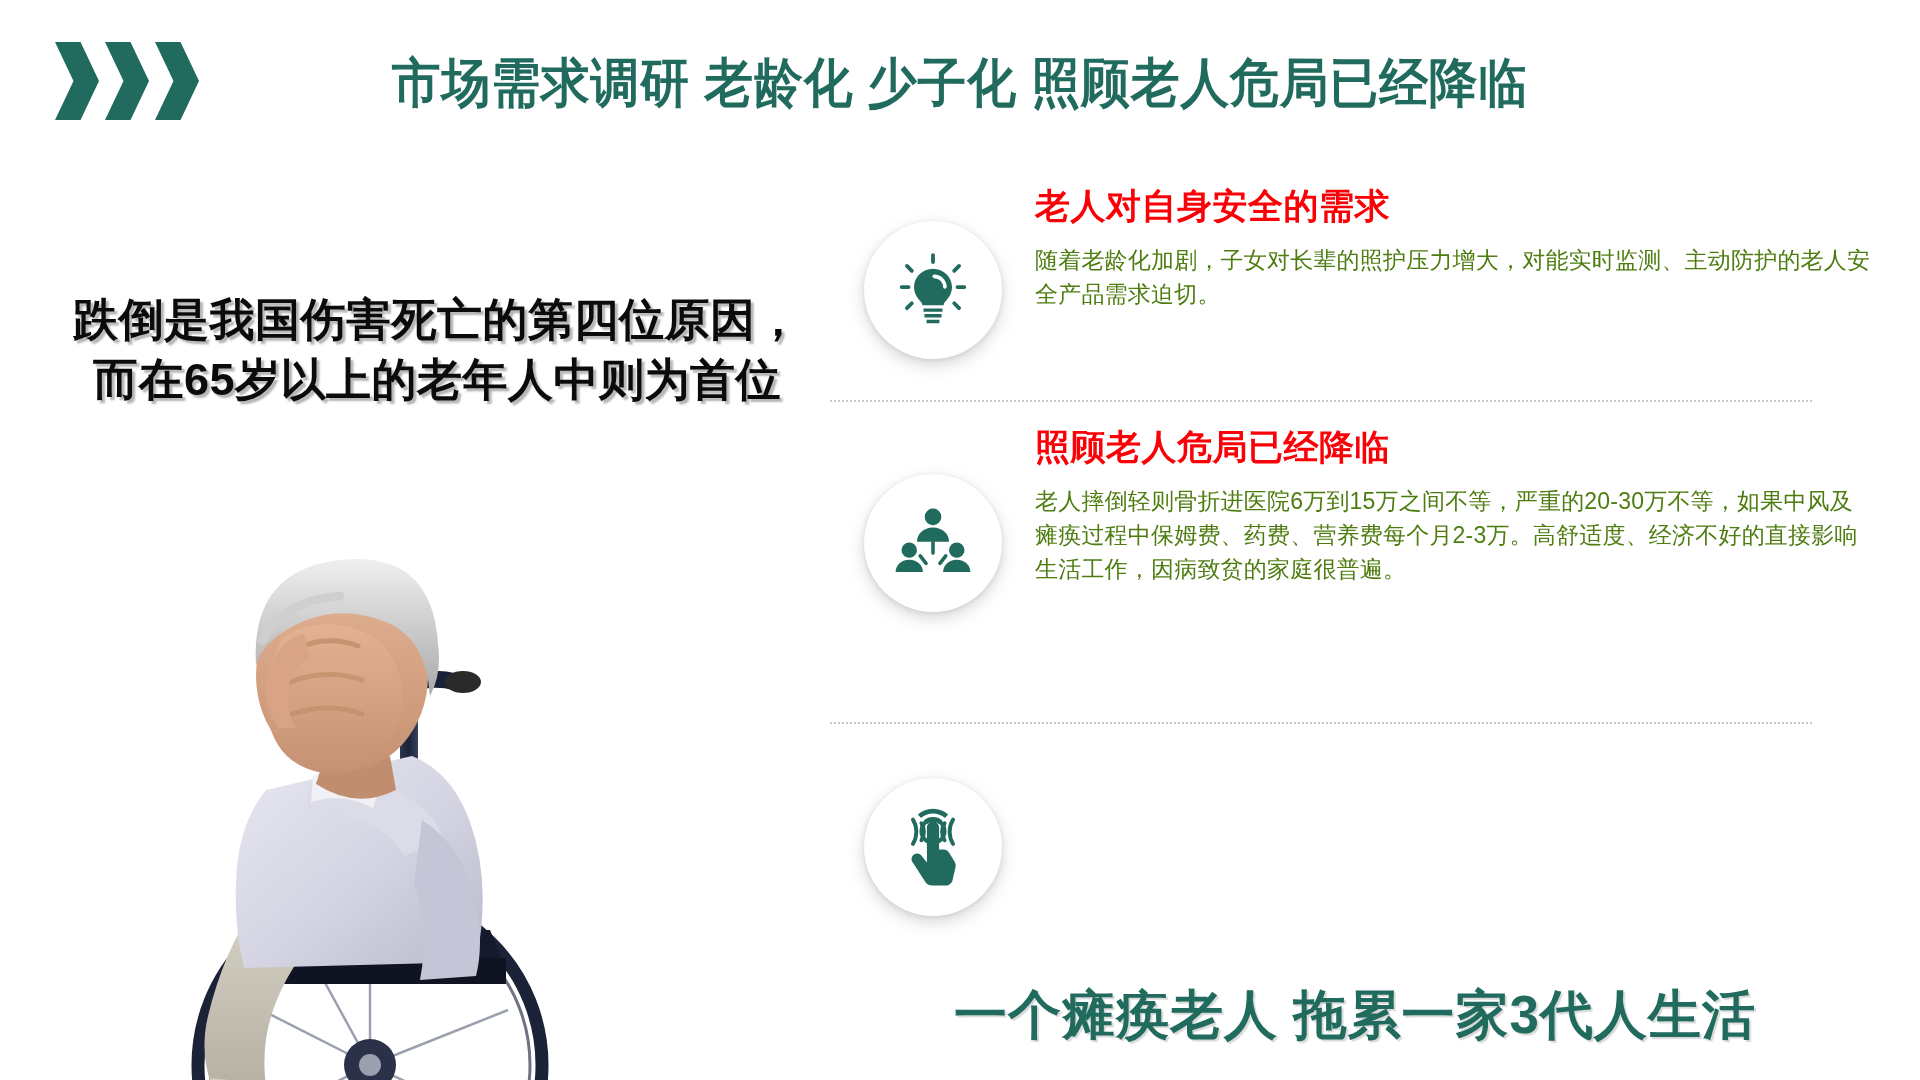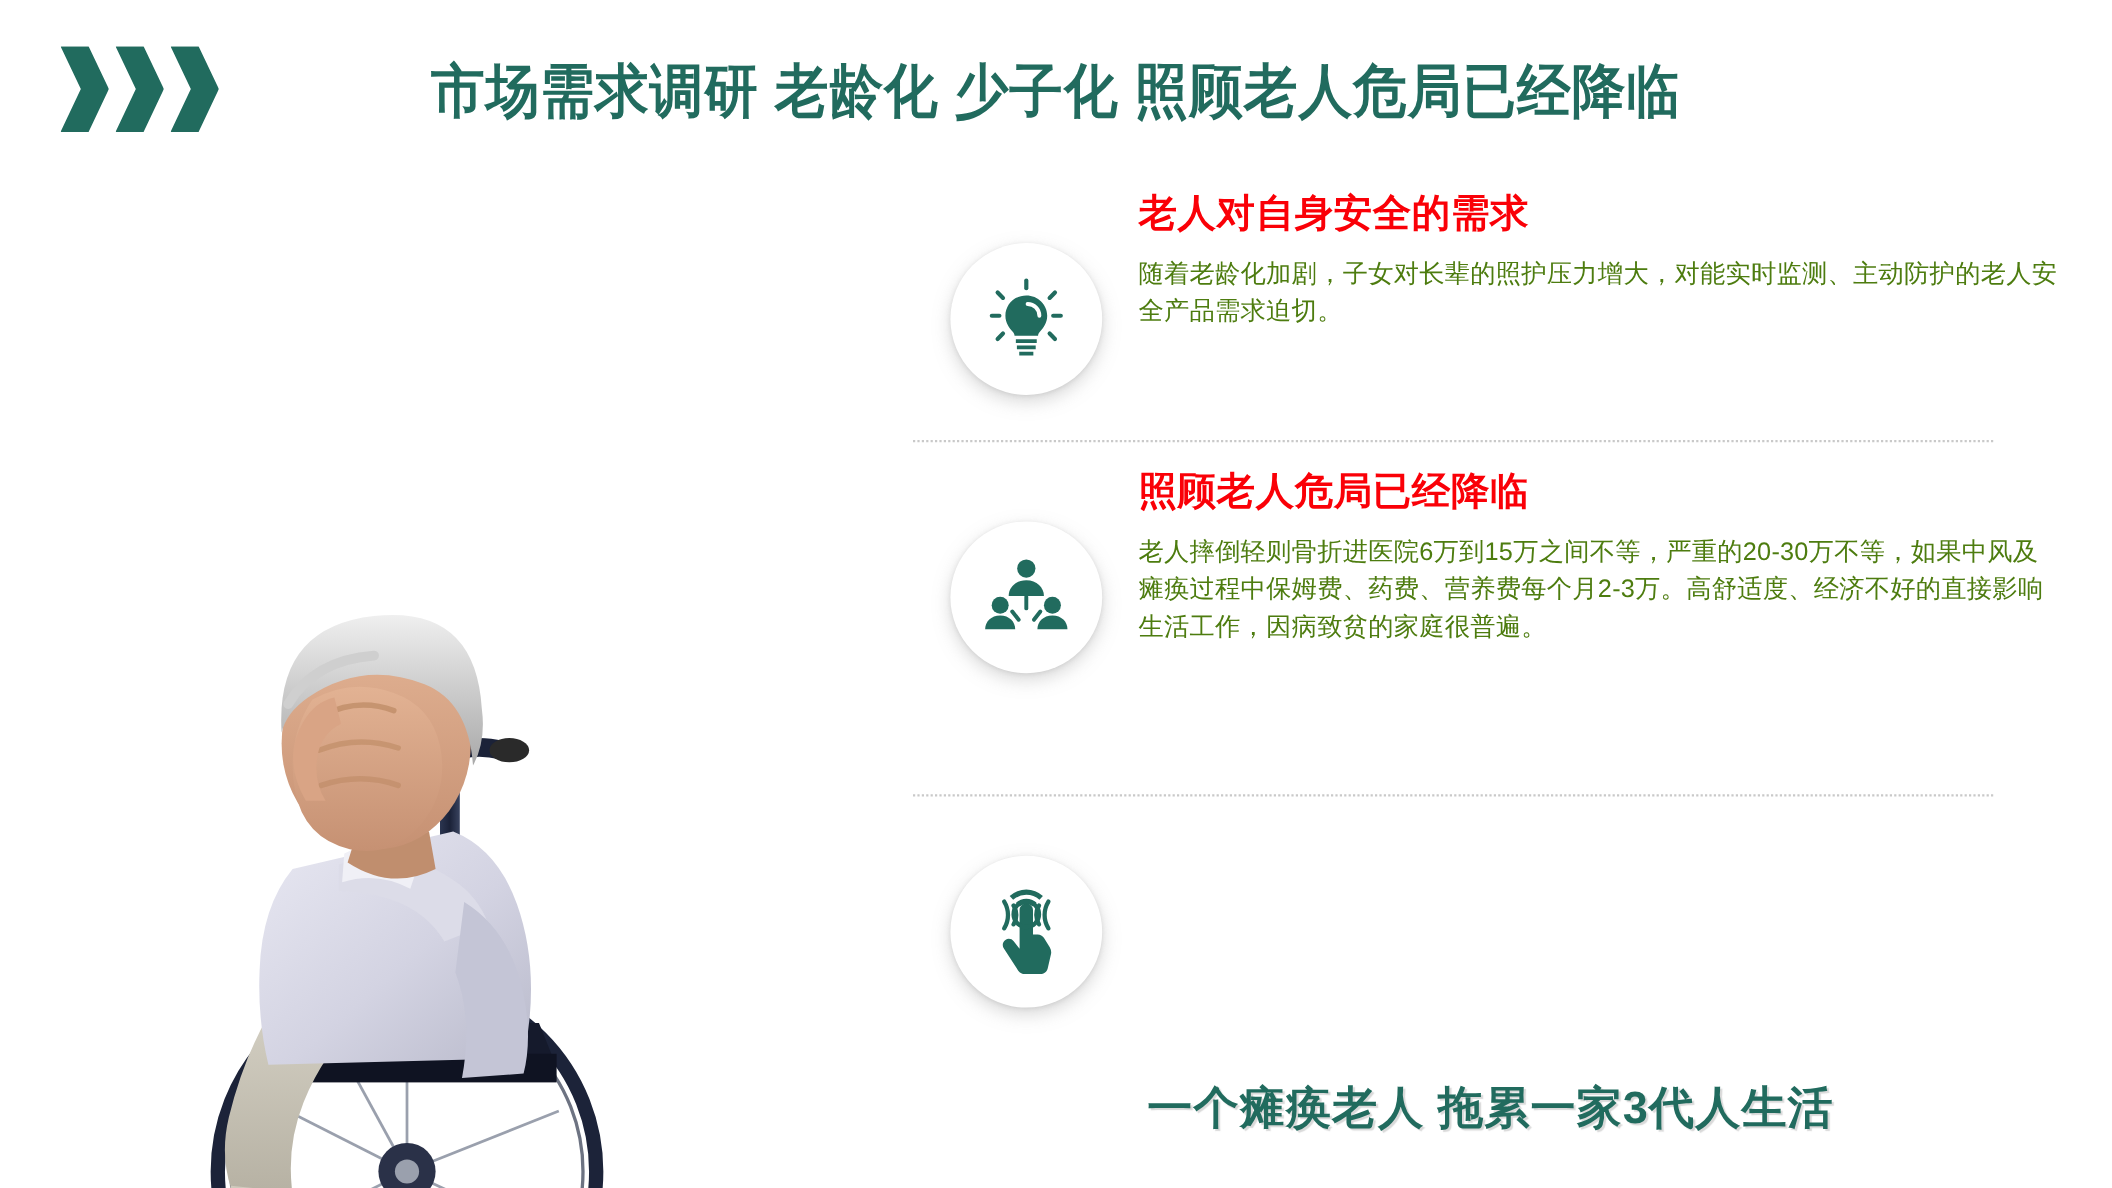--- a/index.html
+++ b/index.html
@@ -66,50 +66,54 @@
   .card-1 .badge-wrap { margin-top:46px; }
   .card-2 .badge-wrap { margin-top:72px; }
   .card-3 .badge-wrap { margin-top:54px; }
 
   .card-body { flex:1; padding-right:48px; }
   .card-title {
     color:#fa0007; font-weight:bold; font-size:35px;
     letter-spacing:0.5px; line-height:1.1;
     margin-bottom:17px;
   }
-  .card-1 .card-title { margin-top:0; }
+  .card-1 .card-title { margin-top:12px; }
   .card-2 .card-title { margin-top:26px; }
   .card-3 .card-title { margin-top:10px; }
   .card-text {
     color:#4d7c0f; font-size:23px; line-height:1.48;
     letter-spacing:0.2px;
   }
 
   .tagline {
     margin-top:6px; text-align:center; padding-right:40px;
-    color:#216b5e; font-size:41px; font-weight:bold;
+    color:#216b5e; font-size:53px; font-weight:bold;
     letter-spacing:1px;
     text-shadow:2px 2px 1px rgba(170,170,170,0.45);
   }
 </style>
 </head>
 <body>
 
 <div class="slide">
 
   <div class="header">
     <div class="chevrons">
       <div class="chev c1"></div>
       <div class="chev c1"></div>
       <div class="chev c1"></div>
     </div>
     <div class="slide-title">市场需求调研 老龄化  少子化  照顾老人危局已经降临</div>
   </div>
 
   <div class="left-col">
+    <div class="headline">
+      <span>跌倒是我国伤害死亡的第四位原因，</span>
+      <span class="l2">而在65岁以上的老年人中则为首位</span>
+    </div>
 
     <div class="photo">
       <svg viewBox="0 0 700 750" xmlns="http://www.w3.org/2000/svg">
         <defs>
           <linearGradient id="shirt" x1="0" y1="0" x2="1" y2="1">
             <stop offset="0%" stop-color="#e8e8f2"></stop>
             <stop offset="55%" stop-color="#d3d3e2"></stop>
             <stop offset="100%" stop-color="#b9bacb"></stop>
           </linearGradient>
           <linearGradient id="pants" x1="0" y1="0" x2="0" y2="1">

